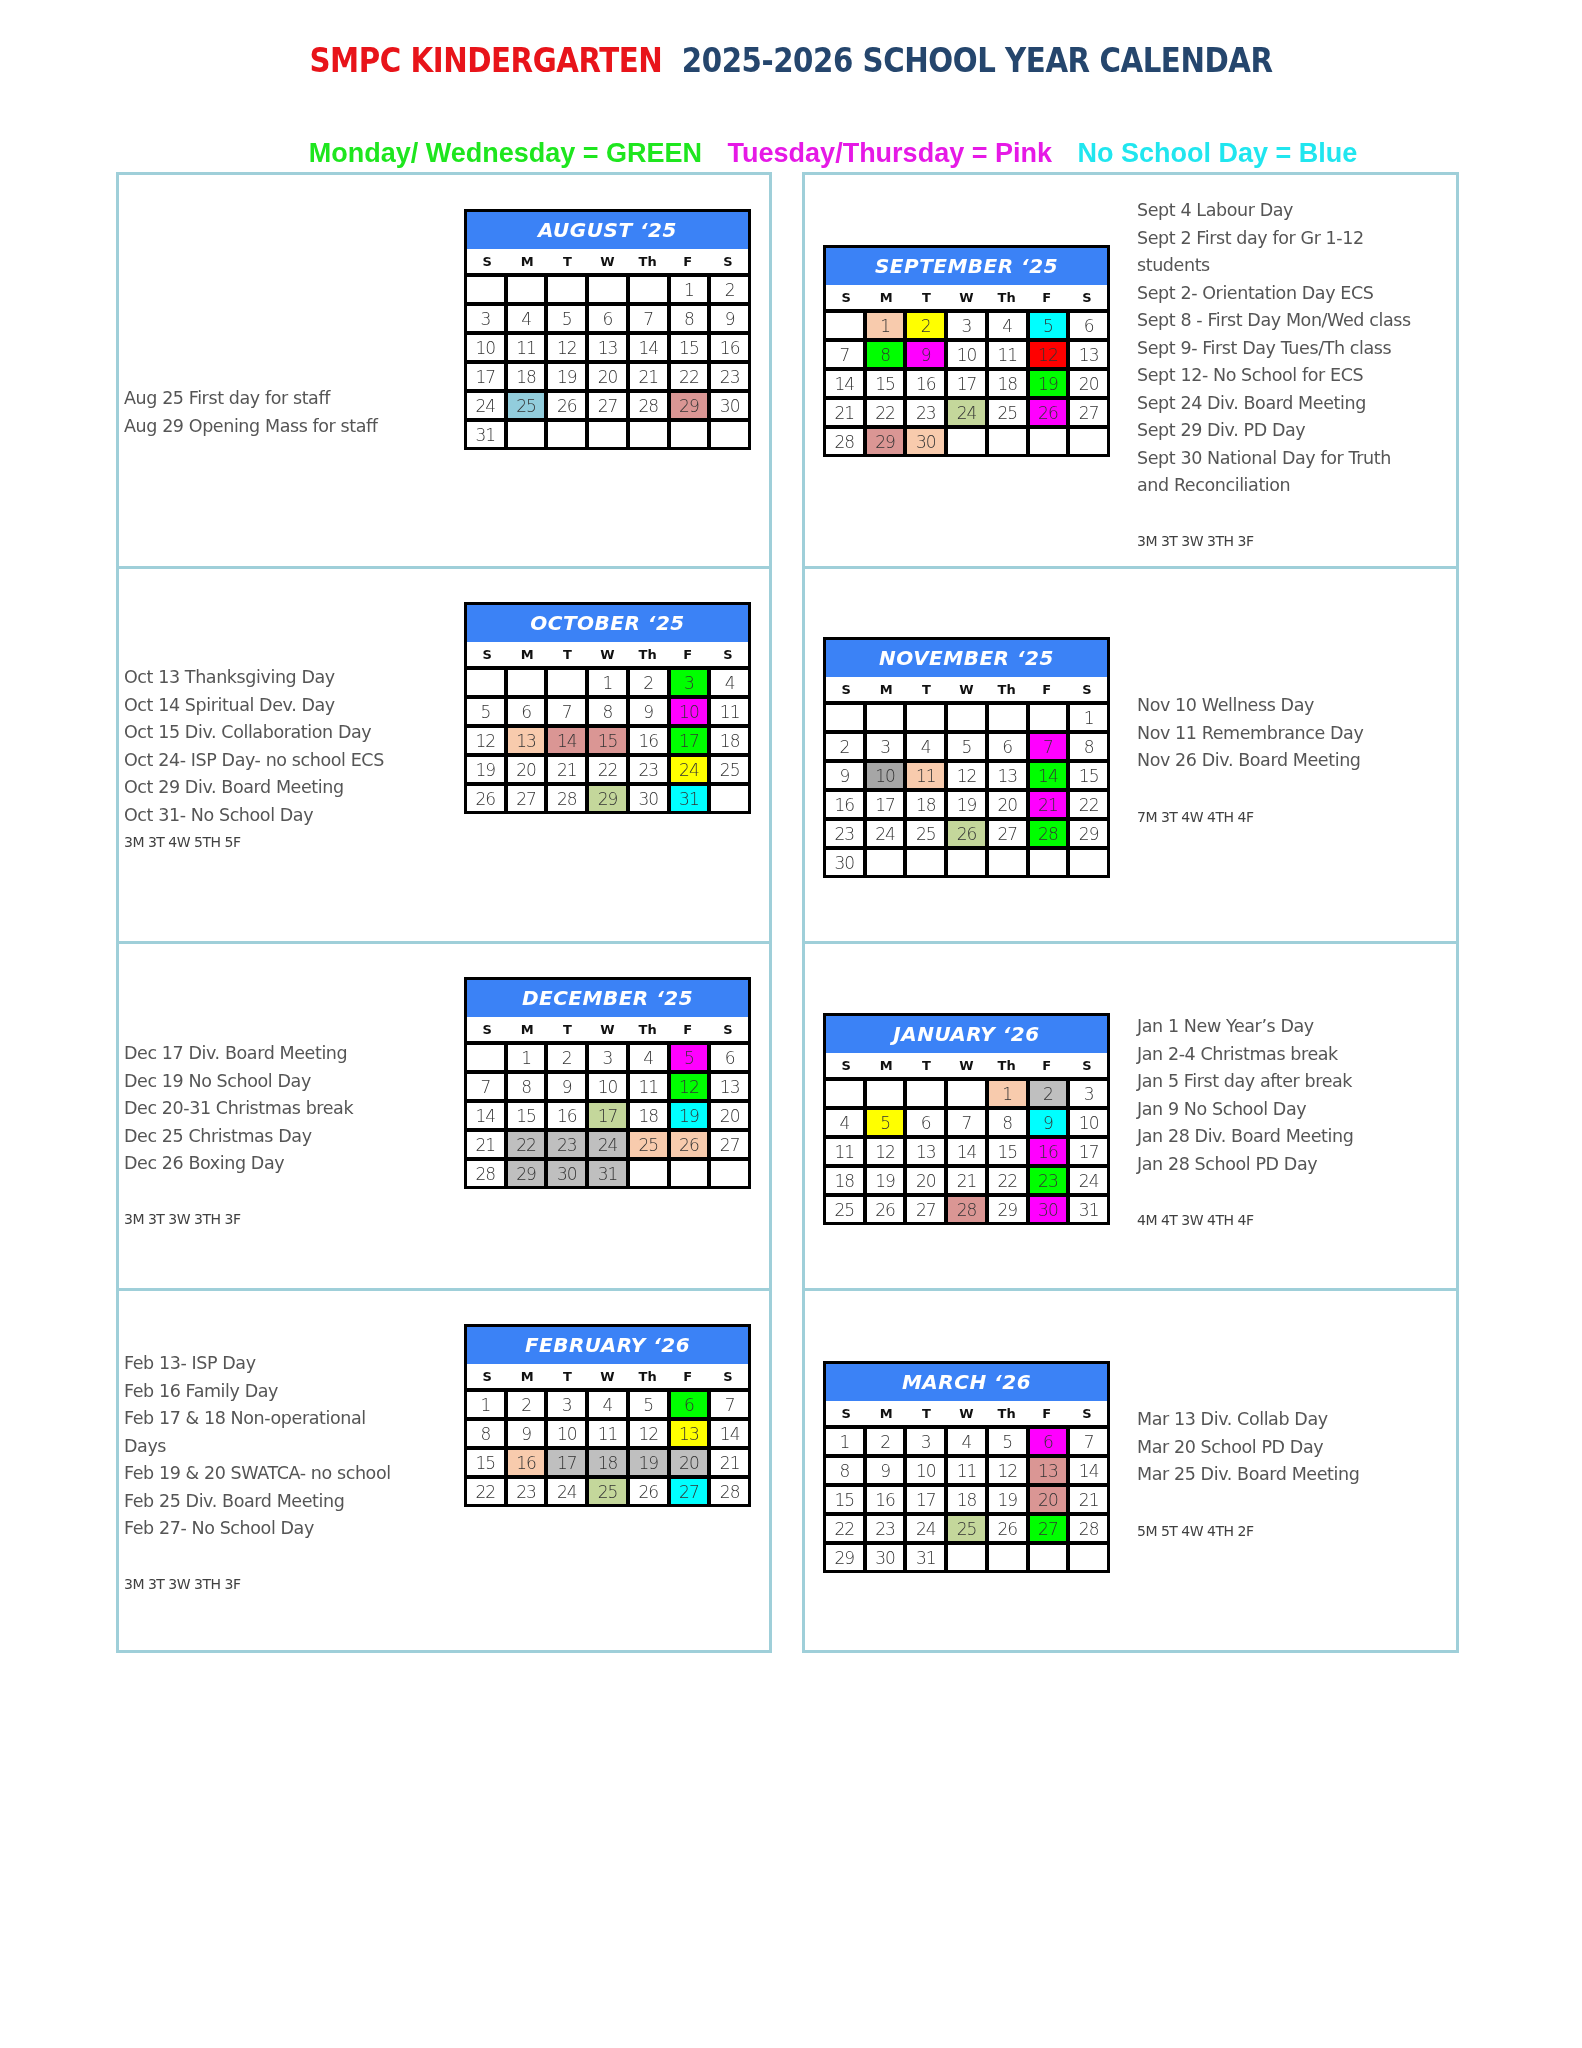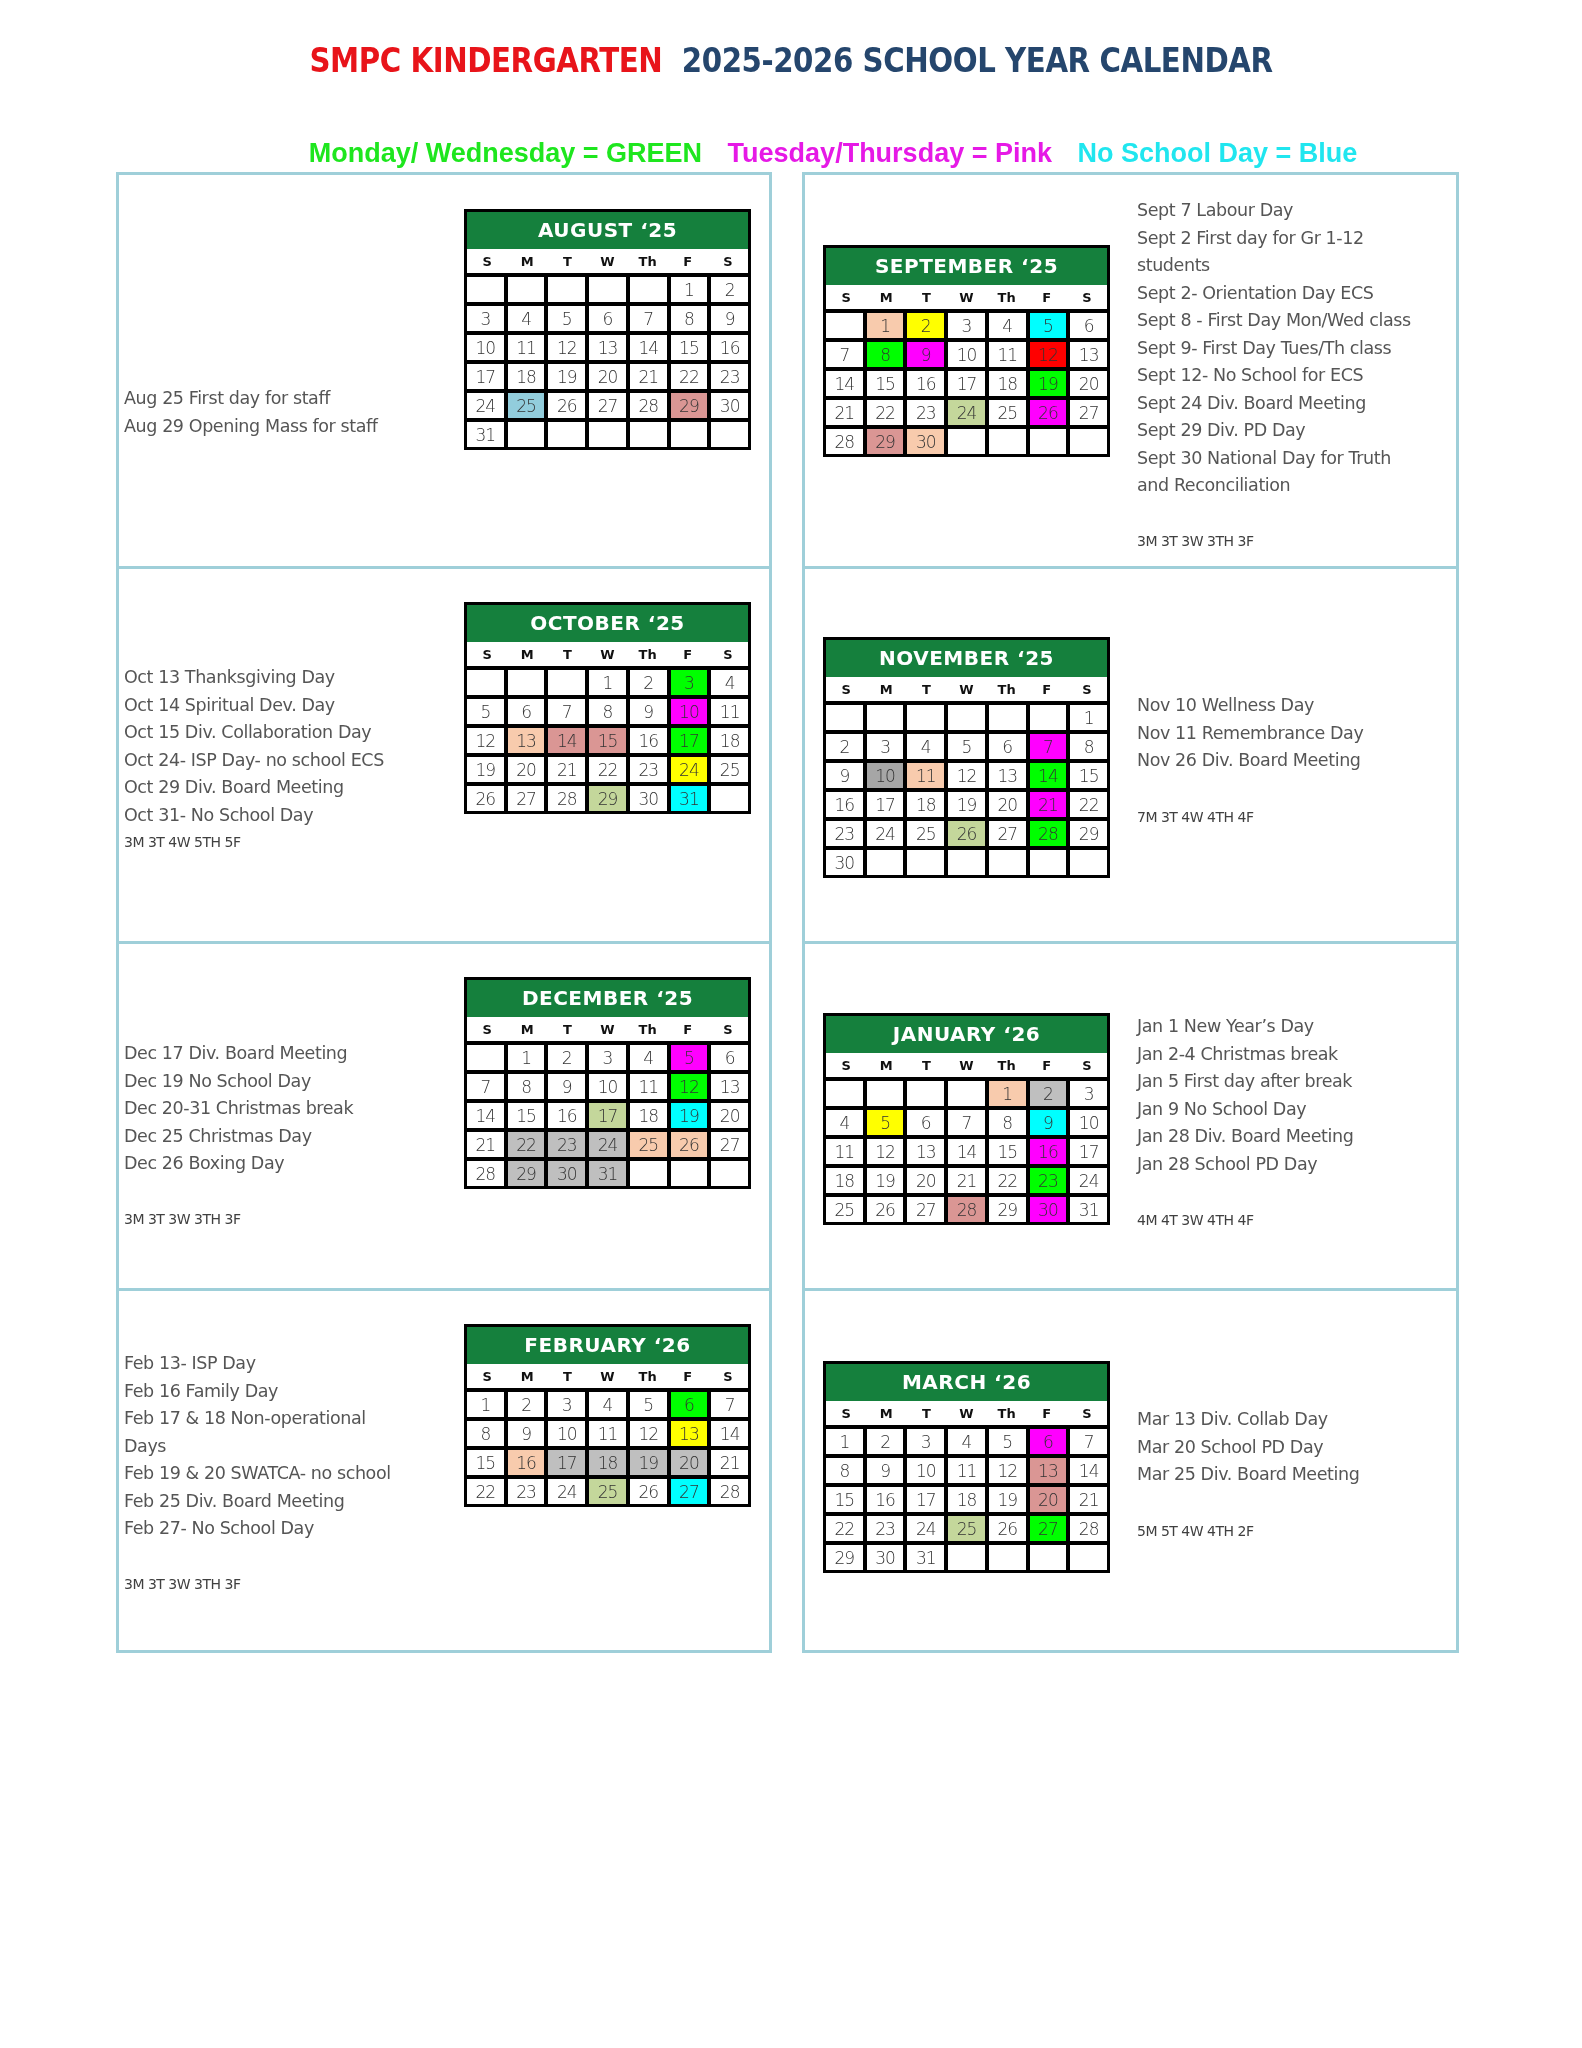--- a/index.html
+++ b/index.html
@@ -5,21 +5,21 @@
   html, body { margin:0; padding:0; background:#ffffff; }
   body { width:1582px; height:2048px; position:relative; overflow:hidden; font-family:"Liberation Sans", sans-serif; }
   .title { position:absolute; left:0; width:1582px; top:40px; text-align:center; font-family:"DejaVu Sans", sans-serif; font-weight:bold; font-size:34px; letter-spacing:-0.5px; white-space:nowrap; transform:scaleX(0.86); transform-origin:center; }
   .title .t1 { color:#e8141a; }
   .title .t2 { color:#25466d; }
   .legend { position:absolute; left:0; width:1582px; top:138px; text-align:center; font-family:"Liberation Sans", sans-serif; font-weight:bold; font-size:27px; white-space:nowrap;margin-left:42px; }
   .legend span { margin:0 9px; }
   .box { position:absolute; border:3px solid #9fcfd9; box-sizing:border-box; }
   .hline { position:absolute; height:3px; background:#9fcfd9; }
   .cal { position:absolute; width:287px; background:#000; padding:3px; box-sizing:border-box; }
-  .cal .head { background:#15803d; color:#fff; text-align:center; font-family:"DejaVu Sans", sans-serif; font-weight:bold; font-size:20px; height:37px; line-height:37px; letter-spacing:0.5px; }
+  .cal .head { background:#3b82f6; color:#fff; text-align:center; font-family:"DejaVu Sans", sans-serif; font-weight:bold; font-size:20px; height:37px; line-height:37px; letter-spacing:0.5px;font-style:italic; }
   .cal .wk { display:grid; grid-template-columns:repeat(7,1fr); background:#fff; height:24px; line-height:26px; text-align:center; font-family:"DejaVu Sans", sans-serif; font-weight:bold; font-size:13px; color:#111; }
   .cal .grid { display:grid; grid-template-columns:repeat(7,1fr); gap:4px; padding-top:4px; }
   .cal .d { background:#fff; height:25px; line-height:27px; text-align:center; font-family:"DejaVu Sans", sans-serif; font-weight:200; font-size:17px; color:#333; letter-spacing:-1px; }
   .notes { position:absolute; font-family:"DejaVu Sans", sans-serif; font-weight:normal; font-size:17.5px; color:#555; line-height:27.5px; letter-spacing:-0.4px; }
   .notes .n { white-space:nowrap; }
   .summary { position:absolute; font-family:"DejaVu Sans", sans-serif; font-size:14px; color:#404040; letter-spacing:-0.5px; }
 </style>
 </head>
 <body>
 
@@ -440,21 +440,21 @@
       <div class="d"></div>
       <div class="d"></div>
     </div>
   </div>
 
 <div class="notes" style="left:124px; top:385px;">
     <div class="n">Aug 25 First day for staff</div>
     <div class="n">Aug 29 Opening Mass for staff</div>
   </div>
 <div class="notes" style="left:1137px; top:197px;">
-    <div class="n">Sept 7 Labour Day</div>
+    <div class="n">Sept 4 Labour Day</div>
     <div class="n">Sept 2 First day for Gr 1-12</div>
     <div class="n">students</div>
     <div class="n">Sept 2- Orientation Day ECS</div>
     <div class="n">Sept 8 - First Day Mon/Wed class</div>
     <div class="n">Sept 9- First Day Tues/Th class</div>
     <div class="n">Sept 12- No School for ECS</div>
     <div class="n">Sept 24 Div. Board Meeting</div>
     <div class="n">Sept 29 Div. PD Day</div>
     <div class="n">Sept 30 National Day for Truth</div>
     <div class="n">and Reconciliation</div>

